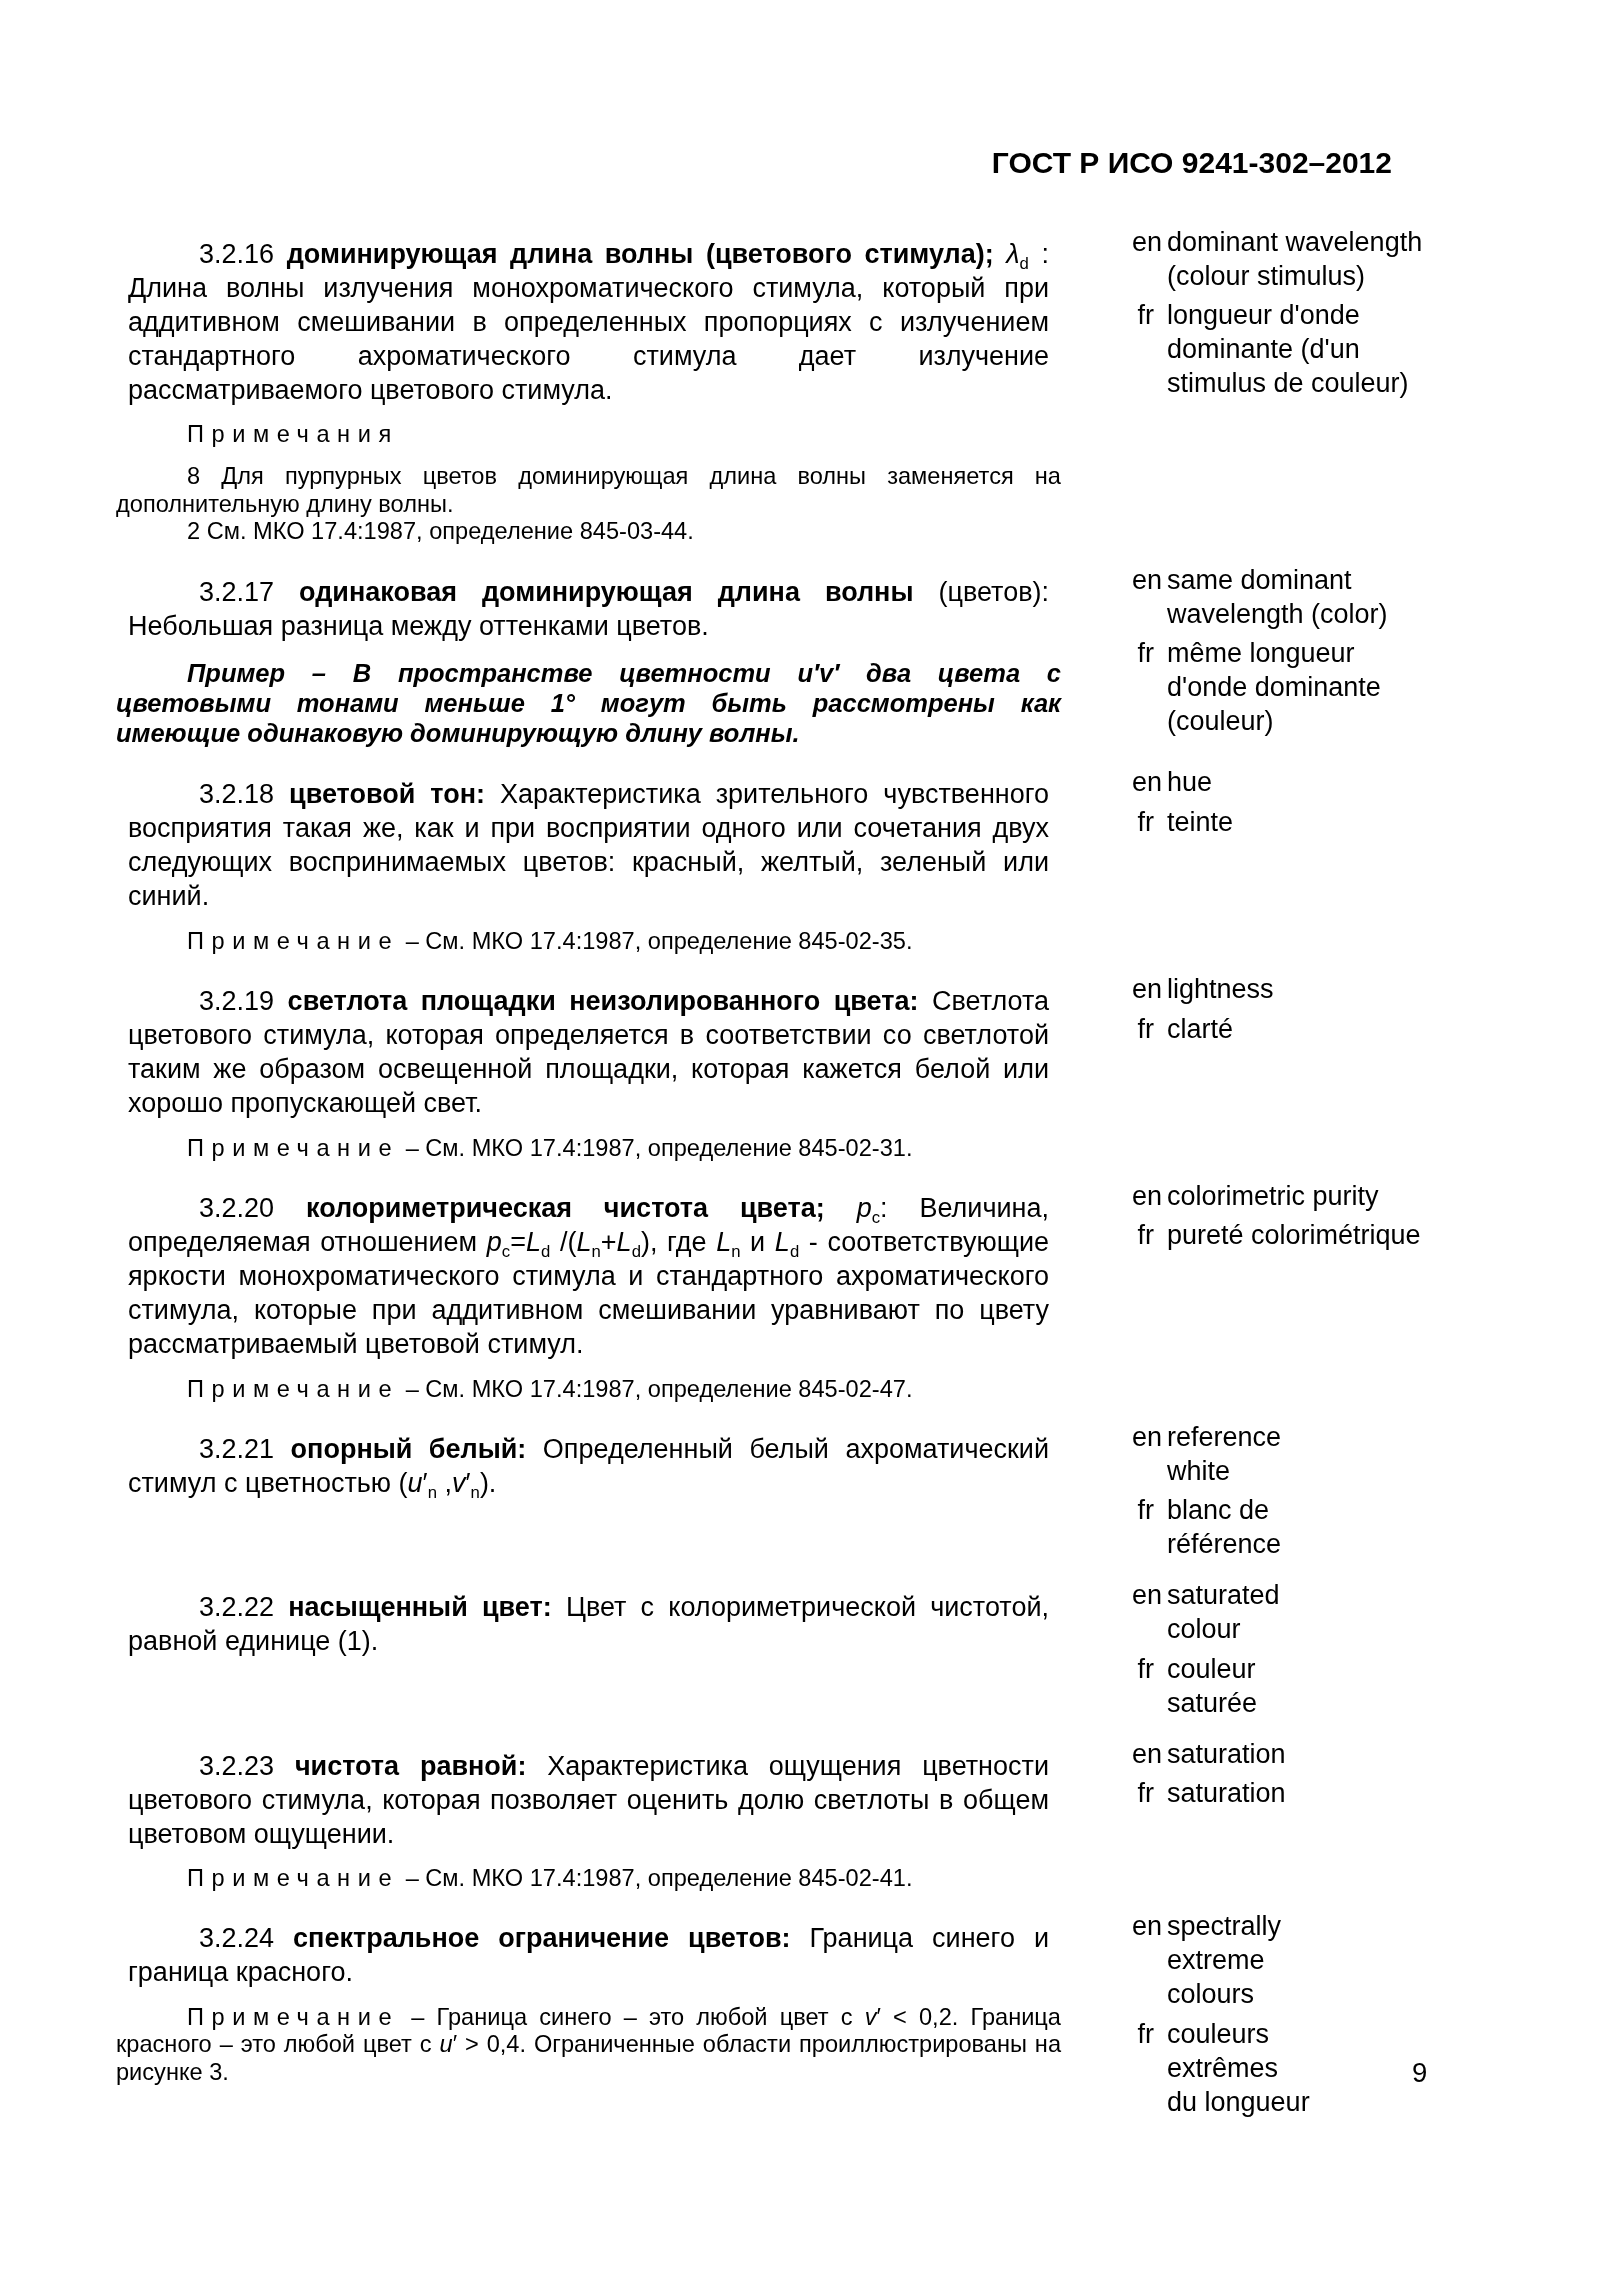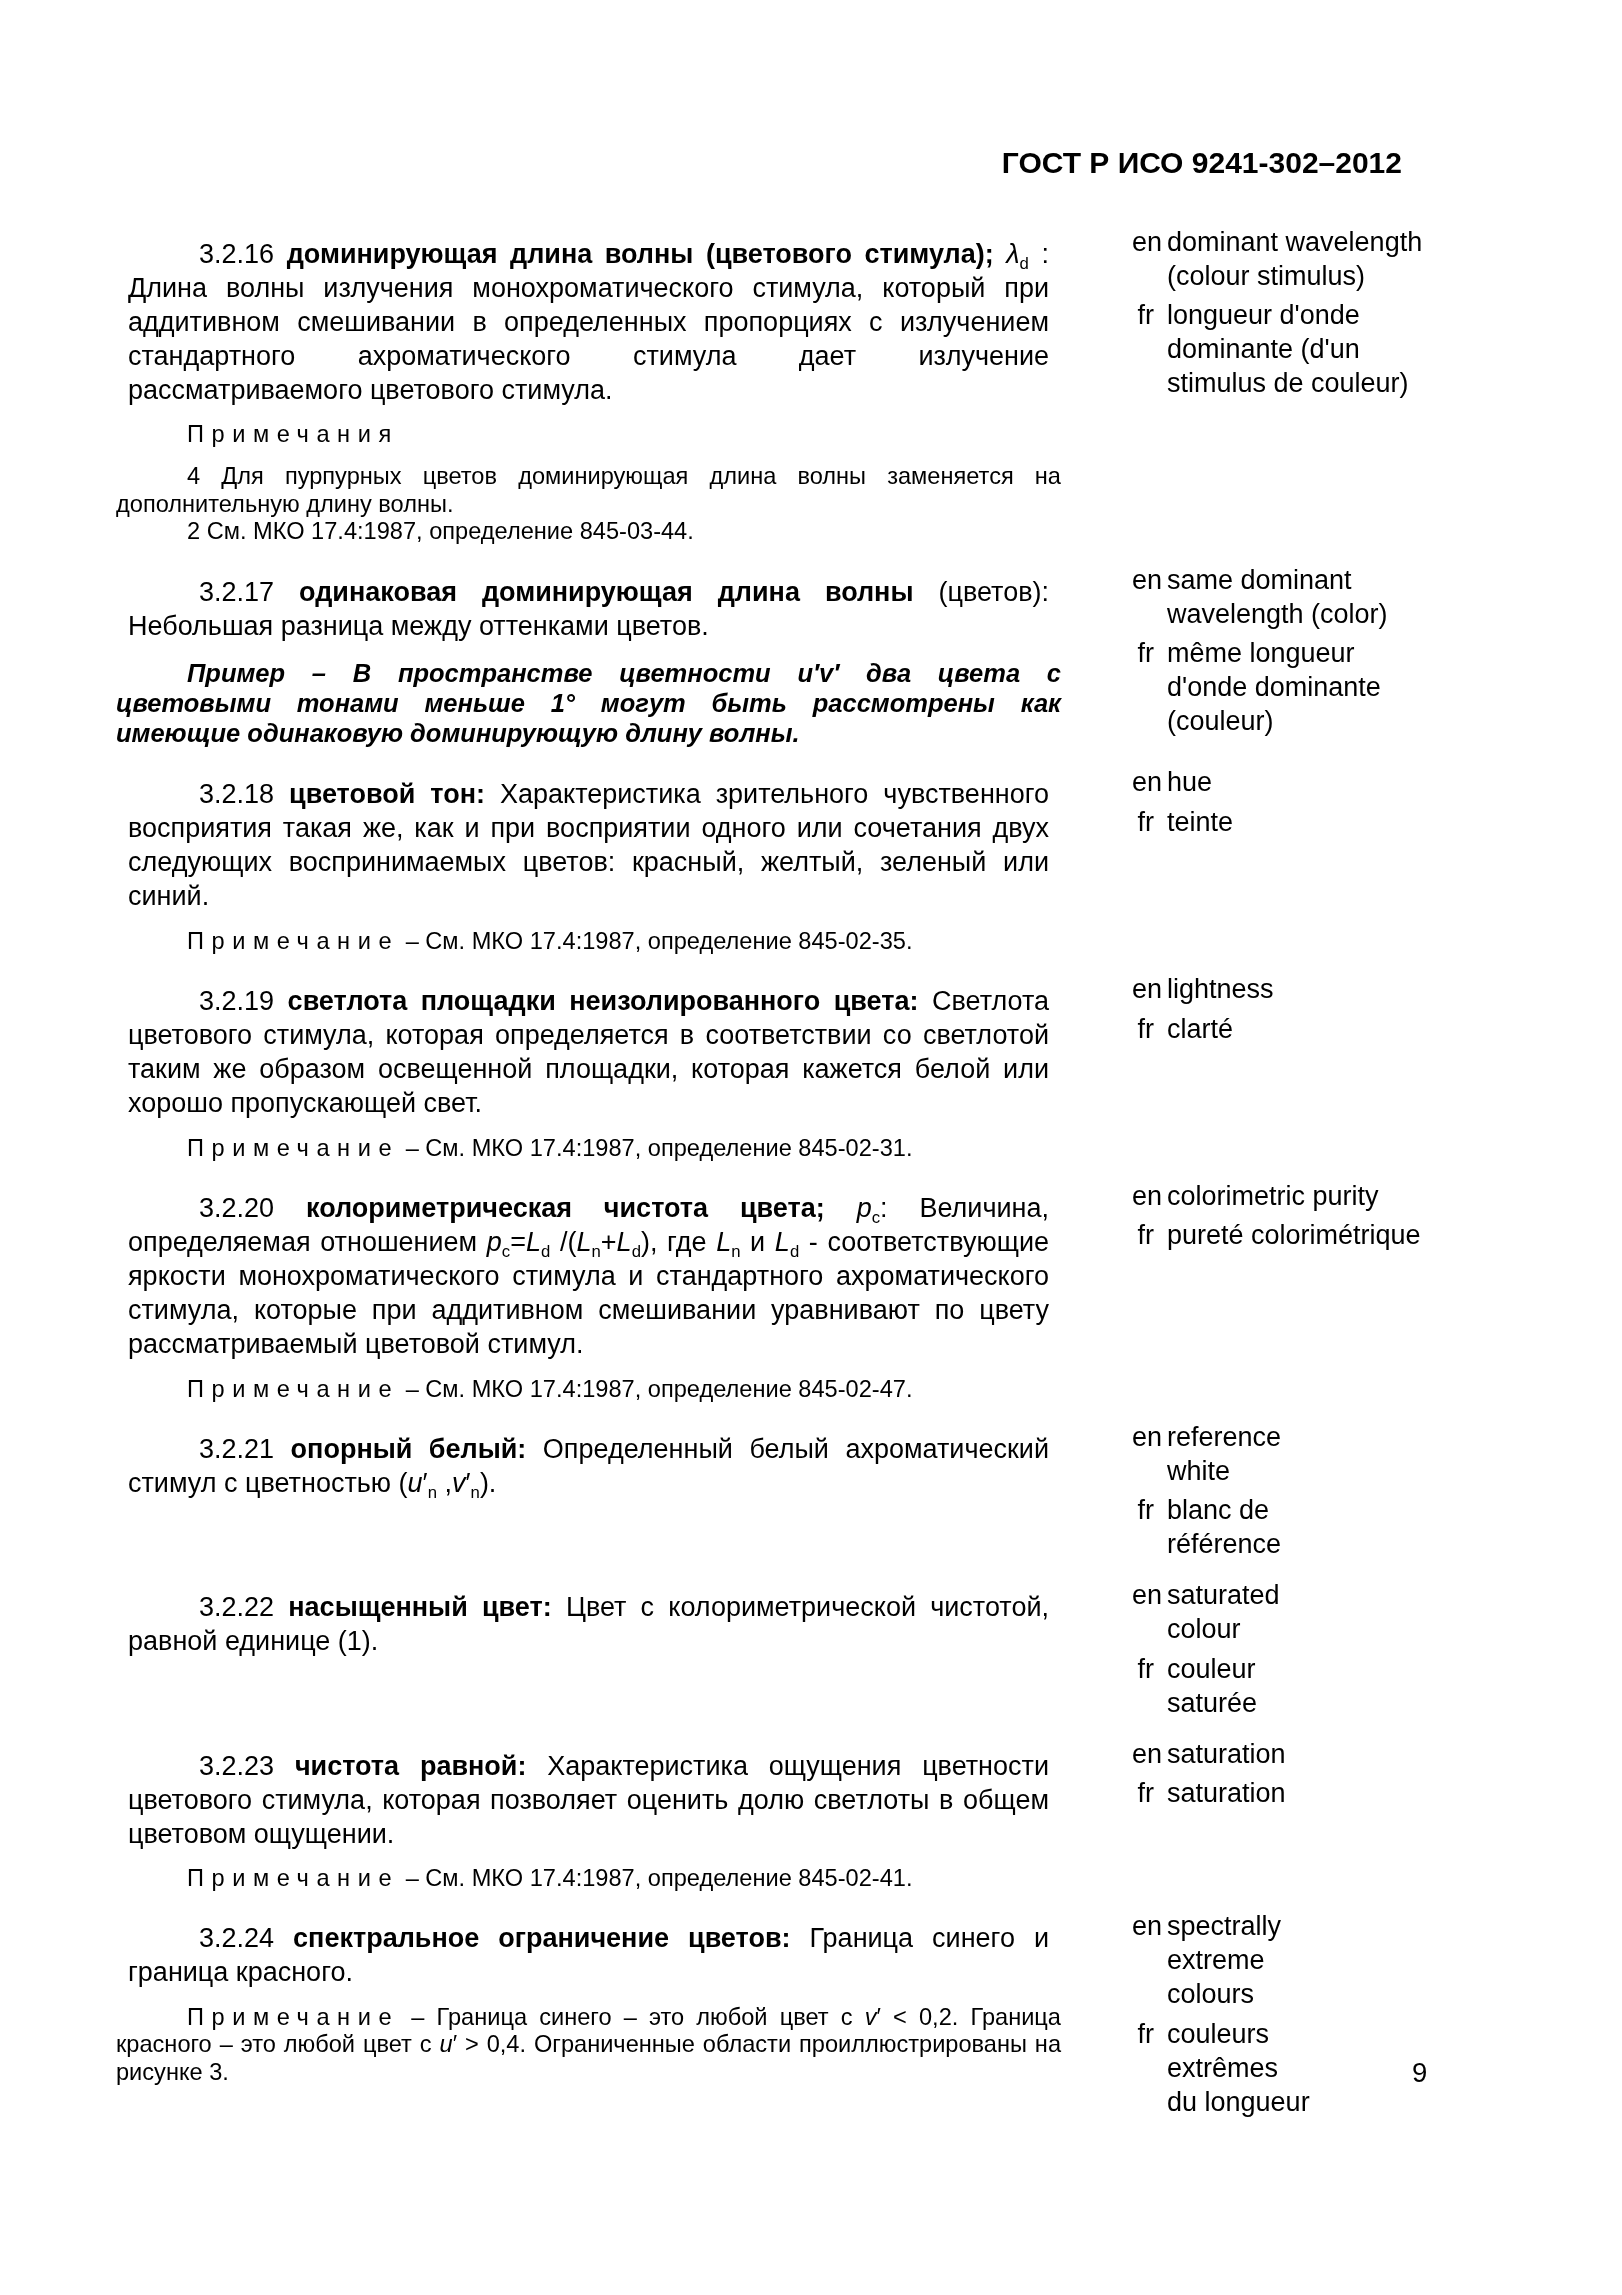--- a/index.html
+++ b/index.html
@@ -3,21 +3,21 @@
 <meta charset="utf-8">
 <style>
   html,body { margin:0; padding:0; background:#888; }
   .page {
     position:relative; width:1622px; height:2295px;
     background:#ffffff; color:#000;
     font-family:"Liberation Sans","DejaVu Sans",sans-serif;
     overflow:hidden; margin:0 auto;
   }
   .header {
-    position:absolute; top:148px; right:220px;
+    position:absolute; top:148px; right:230px;
     font-size:30px; font-weight:bold; line-height:1; white-space:nowrap;
   }
   .content { position:absolute; left:116px; top:225px; width:1343px; }
   .term { display:flex; align-items:flex-start; margin-bottom:17px; }
   .term-left { width:945px; flex:none; }
   .term-right { width:359px; flex:none; margin-left:39px; }
   .para {
     font-size:27px; line-height:34px; text-align:justify;
     text-indent:71px; margin:12px;
   }
@@ -60,21 +60,21 @@
 
   <div class="content">
   <div class="term">
     <div class="term-left">
       <p class="para"><span>3.2.16</span>  <span><b>доминирующая длина волны (цветового стимула);</b> <i>λ</i><sub>d</sub> : Длина волны излучения монохроматического стимула, который при аддитивном смешивании в определенных пропорциях с излучением стандартного ахроматического стимула дает излучение рассматриваемого цветового стимула.</span></p>
       <div>
             <p class="notes-heading">Примечания</p>
           </div>
       <div>
             <div class="notes">
-              <p>4 Для пурпурных цветов доминирующая длина волны заменяется на дополнительную длину волны.</p>
+              <p>8 Для пурпурных цветов доминирующая длина волны заменяется на дополнительную длину волны.</p>
               <p>2 См. МКО 17.4:1987, определение 845-03-44.</p>
             </div>
           </div>
 
     </div>
     <div class="term-right">
       <div class="lang-row">
         <span class="lang-label">en</span>
         <span class="lang-text">dominant wavelength
 (colour stimulus)</span>

